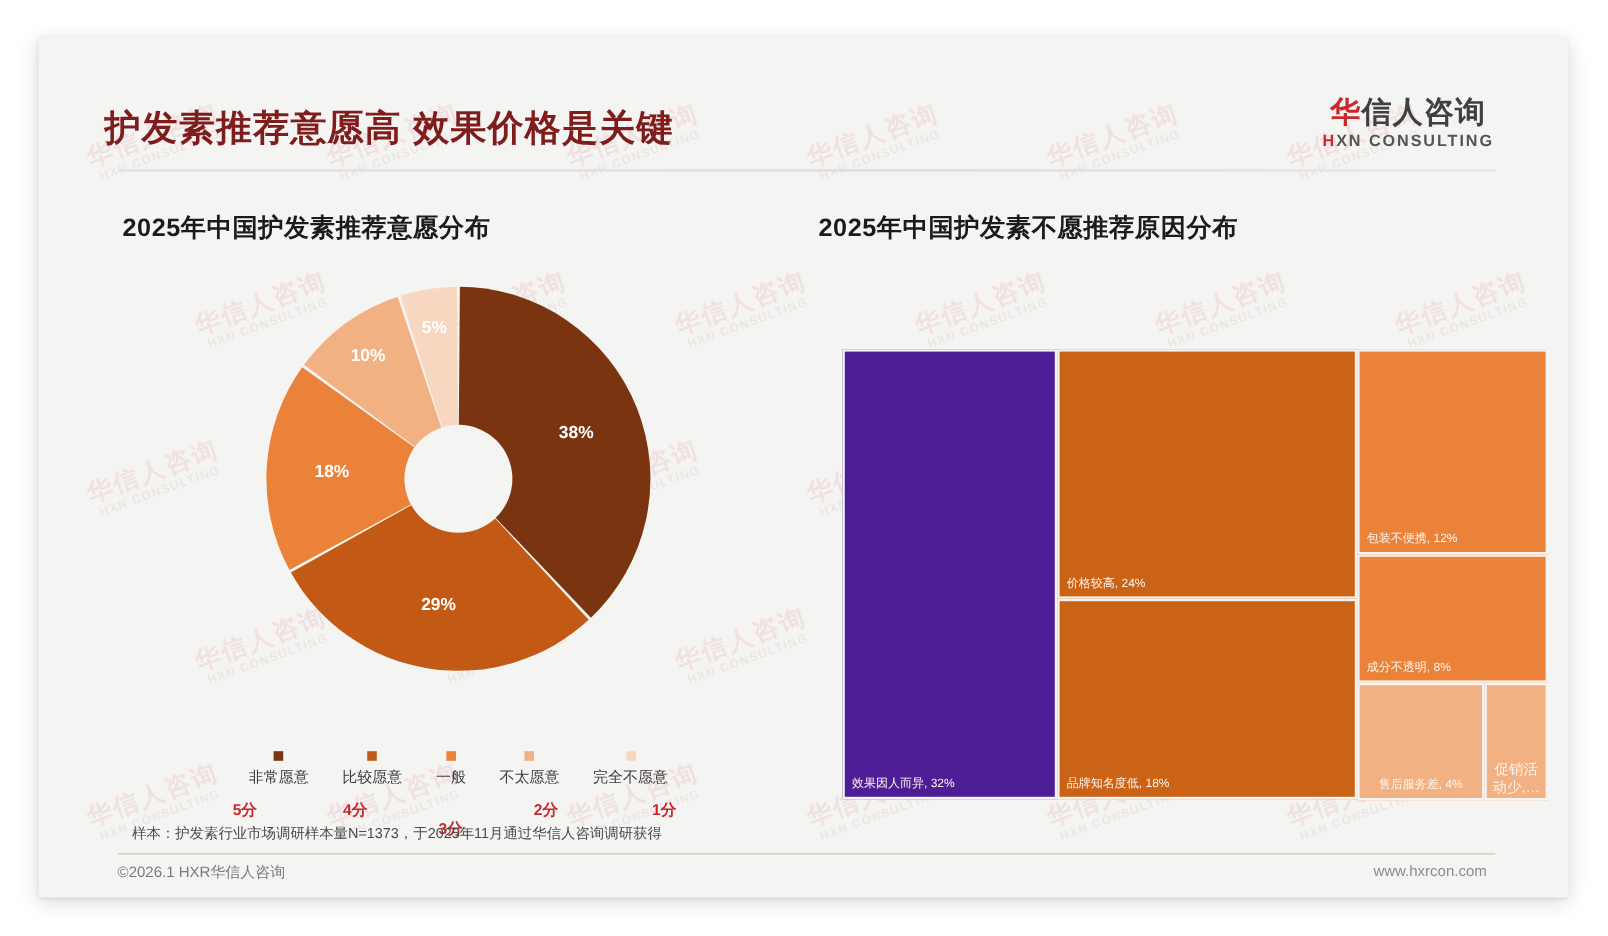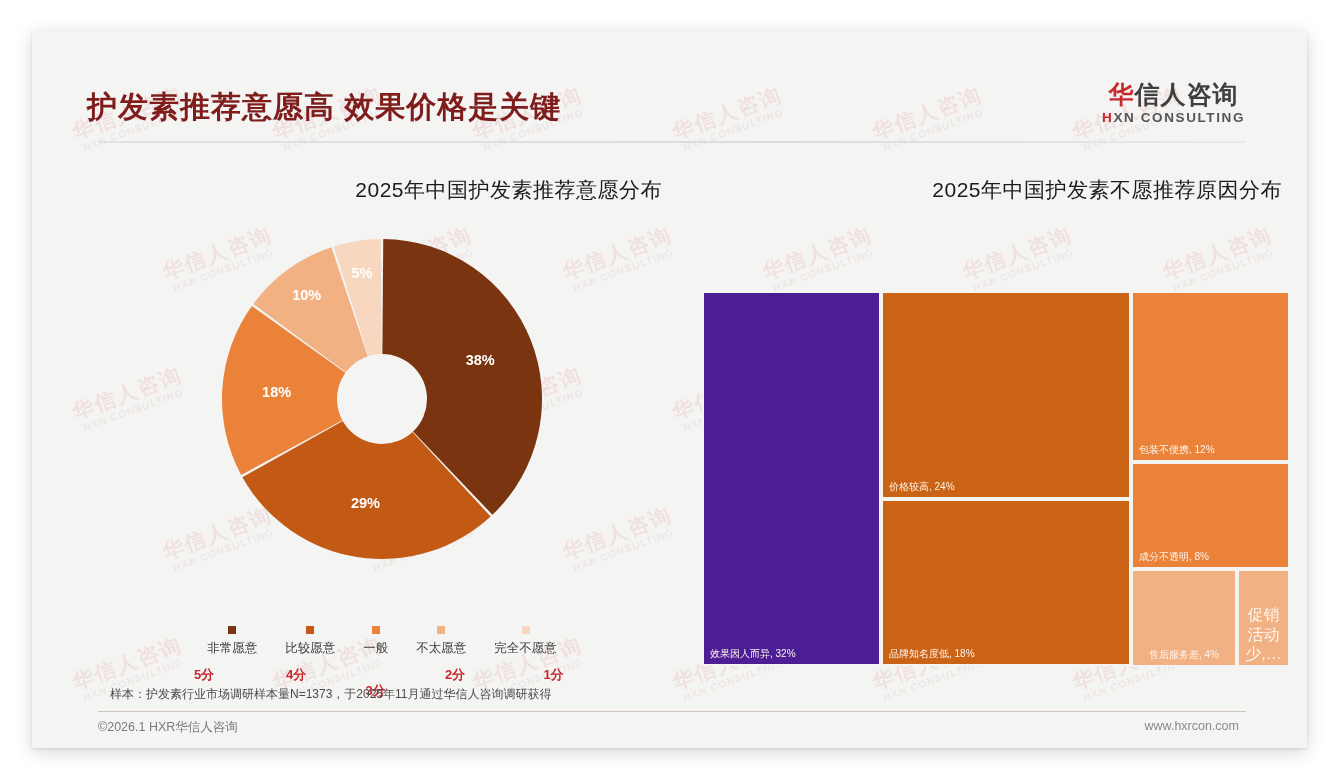--- a/index.html
+++ b/index.html
@@ -103,23 +103,23 @@
     z-index: 3;
   }
 
   
   .panel {
     position: absolute;
     z-index: 2;
   }
   .panel-title {
     font-size: 21px;
-    font-weight: 400;
+    font-weight: 700;
     color: #1b1b1b;
-    text-align: right;
+    text-align: left;
     letter-spacing: 0.5px;
     white-space: nowrap;
   }
 
   .panel-left  { left: 70px;  top: 145px; width: 560px; height: 520px; }
   .panel-right { left: 650px; top: 145px; width: 600px; height: 520px; }
 
   
   .donut-wrap {
     position: absolute;
@@ -458,21 +458,21 @@
         <div class="tm-cell" style="left: 429px; top: 0px; width: 159px; height: 171px; background: rgb(234, 130, 57);">
           <div class="tm-label">包装不便携, 12%</div>
         </div>
         <div class="tm-cell" style="left: 429px; top: 171px; width: 159px; height: 107px; background: rgb(234, 130, 57);">
           <div class="tm-label">成分不透明, 8%</div>
         </div>
         <div class="tm-cell" style="left: 429px; top: 278px; width: 106px; height: 98px; background: rgb(242, 177, 131);">
           <div class="tm-label center">售后服务差, 4%</div>
         </div>
         <div class="tm-cell" style="left: 535px; top: 278px; width: 53px; height: 98px; background: rgb(242, 177, 131);">
-          <div class="tm-label center" style="bottom: 2px; font-size: 16px;">促销活动少,…</div>
+          <div class="tm-label center" style="bottom: 2px; font-size: 12px;">促销活动少,…</div>
         </div>
       </div>
   </div>
 
   <div class="footnote">样本：护发素行业市场调研样本量N=1373，于2025年11月通过华信人咨询调研获得</div>
   <div class="footer-rule"></div>
   <div class="footer">
     <div class="footer-left">©2026.1 HXR华信人咨询</div>
     <div class="footer-right">www.hxrcon.com</div>
   </div>

